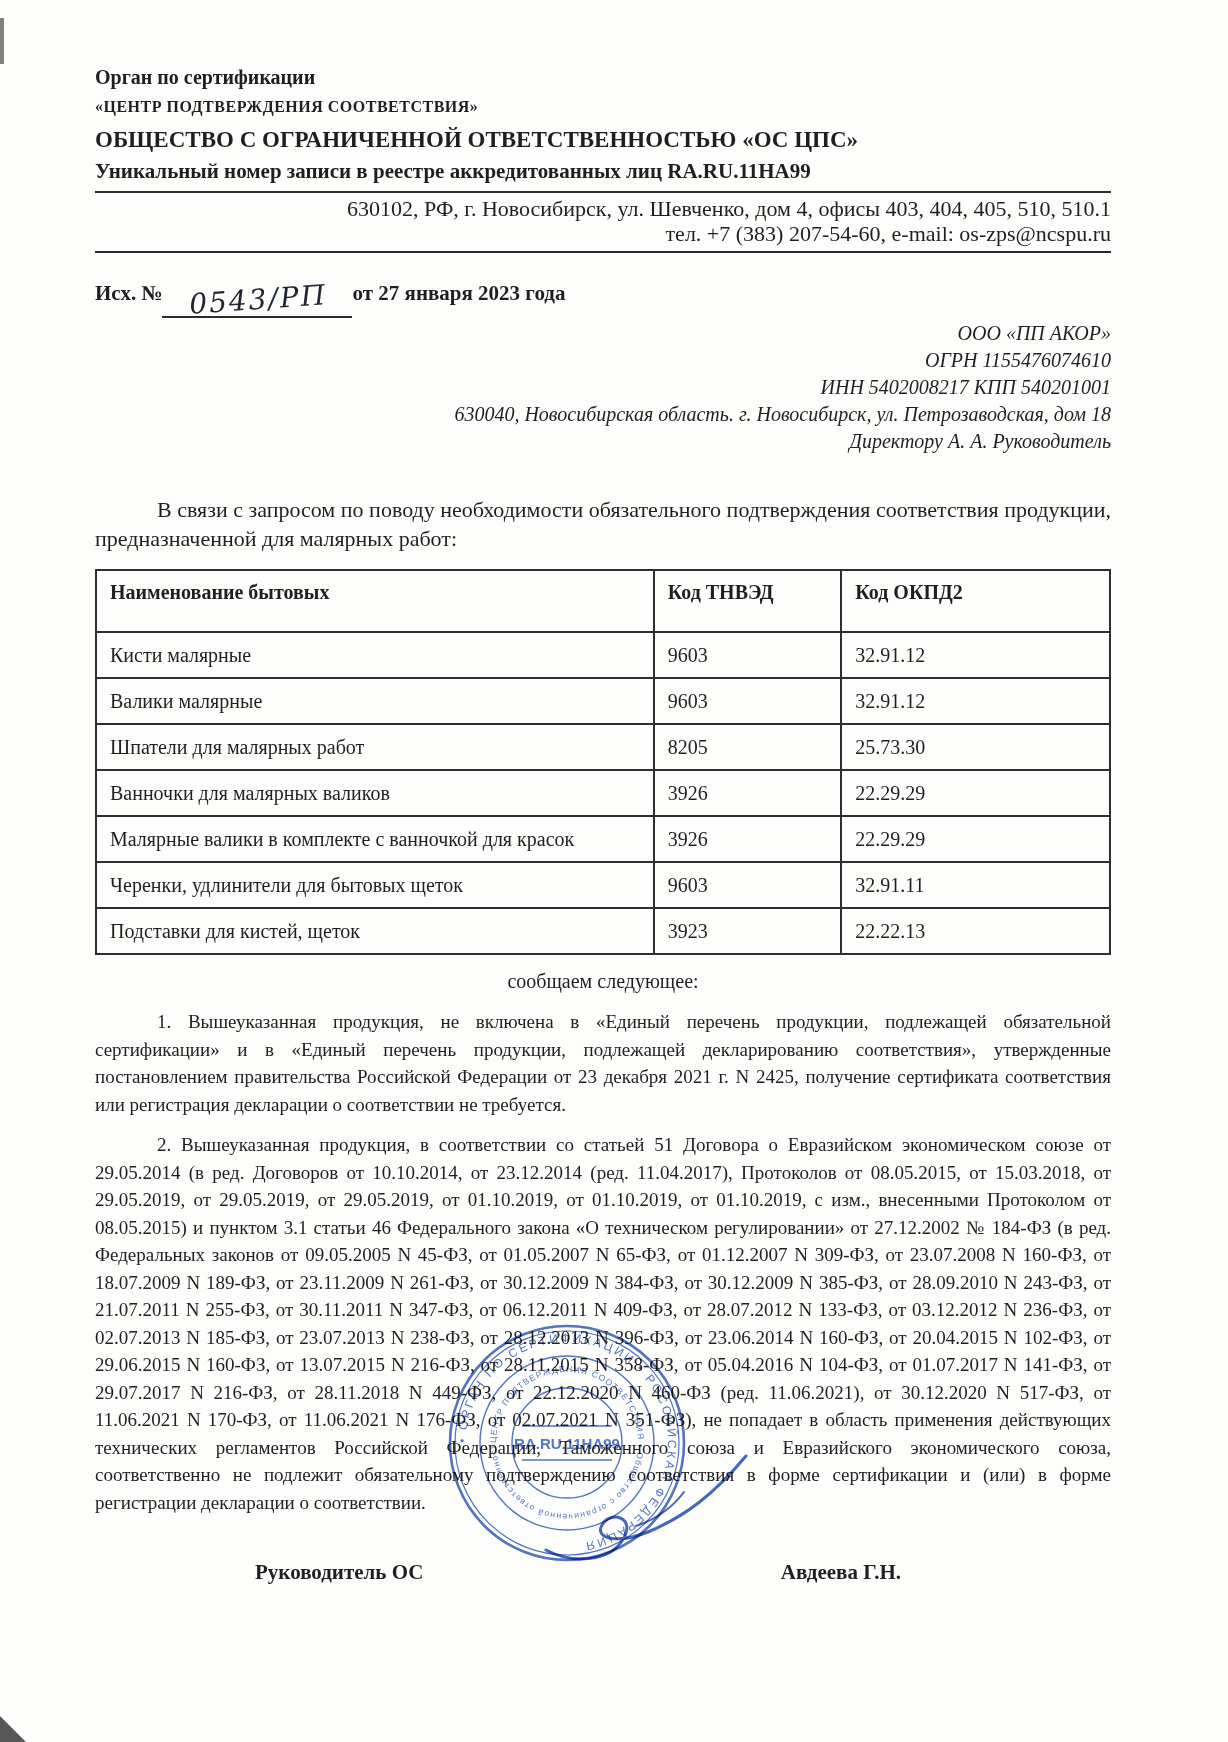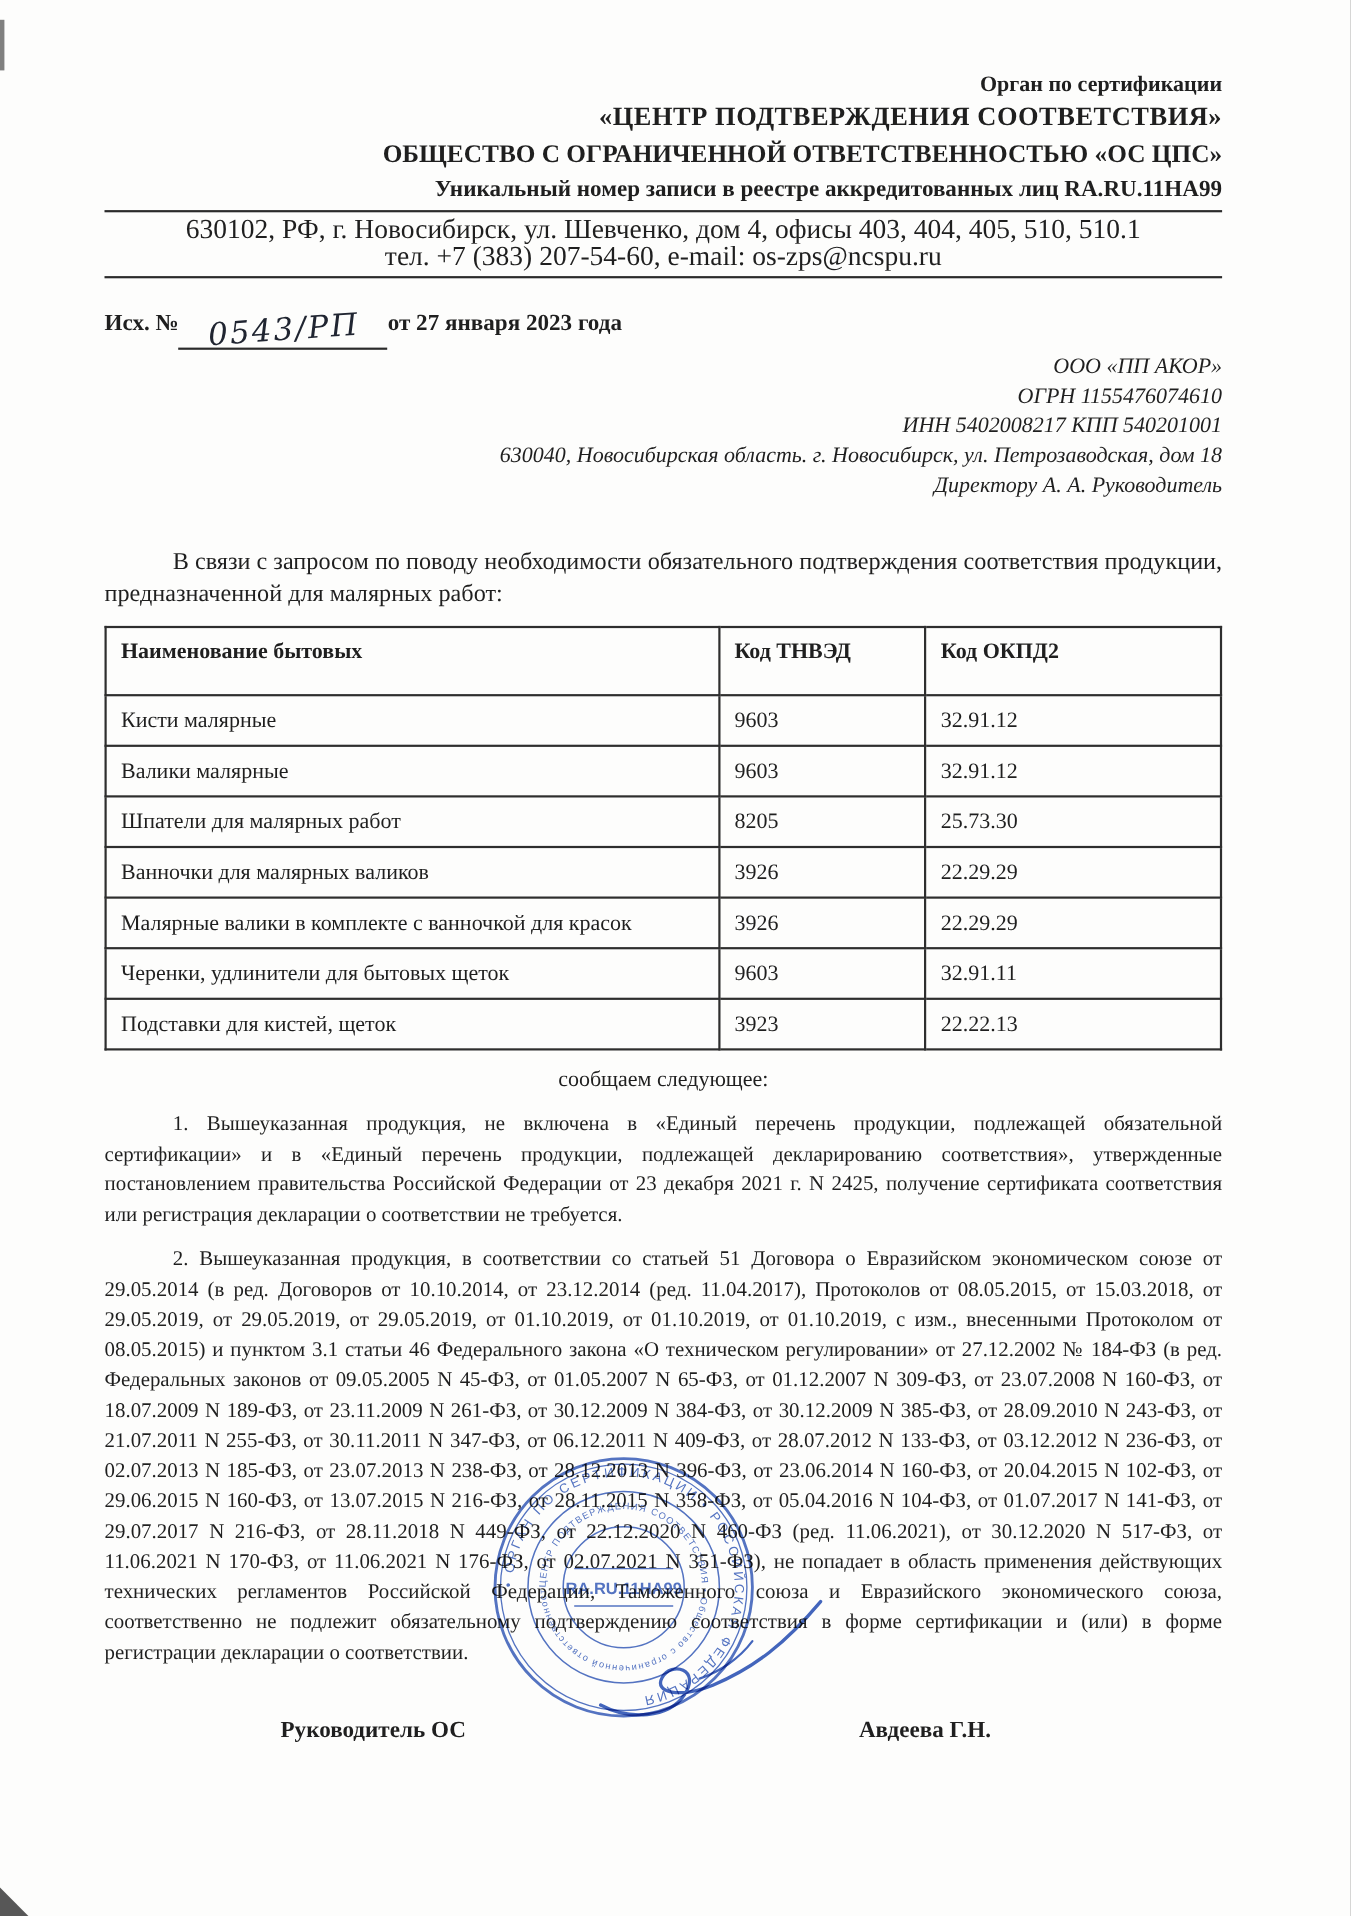--- a/index.html
+++ b/index.html
@@ -10,27 +10,27 @@
     height: 1742px;
     margin: 0 auto;
     background: #fdfdfc;
     color: var(--ink, #1f1f1f);
     font-family: "Liberation Serif", "DejaVu Serif", serif;
     overflow: hidden;
   }
   .content { position: absolute; left: 95px; top: 0; width: 1016px; }
 
   
-  .letterhead { margin-top: 64px; text-align: right; font-weight: bold; }
+  .letterhead { margin-top: 64px; text-align: left; font-weight: bold; }
   .lh-line1 { font-size: 20px; line-height: 26px; }
-  .lh-line2 { font-size: 24px; line-height: 34px; letter-spacing: 0.5px; }
+  .lh-line2 { font-size: 16px; line-height: 34px; letter-spacing: 0.5px; }
   .lh-line3 { font-size: 23px; line-height: 32px; }
   .lh-line4 { font-size: 21px; line-height: 30px; }
   .rule { border: none; border-top: 2px solid #2b2b2b; margin: 5px 0 0 0; }
-  .addr-block { margin-top: 3px; text-align: center; font-size: 25px; line-height: 25px; }
+  .addr-block { margin-top: 3px; text-align: right; font-size: 22px; line-height: 25px; }
 
   
   .ref-line { display: flex; align-items: flex-start; gap: 0; margin-top: 28px; font-size: 21px; }
   .bold { font-weight: bold; }
   .ref-underline {
     display: inline-flex; justify-content: center;
     min-width: 190px; border-bottom: 2px solid #2b2b2b; padding: 0 8px 2px;
   }
   .handwritten {
     font-family: "DejaVu Serif", serif;

